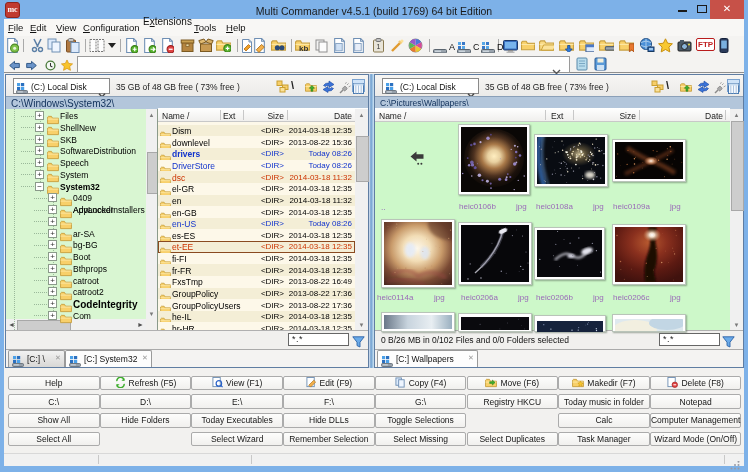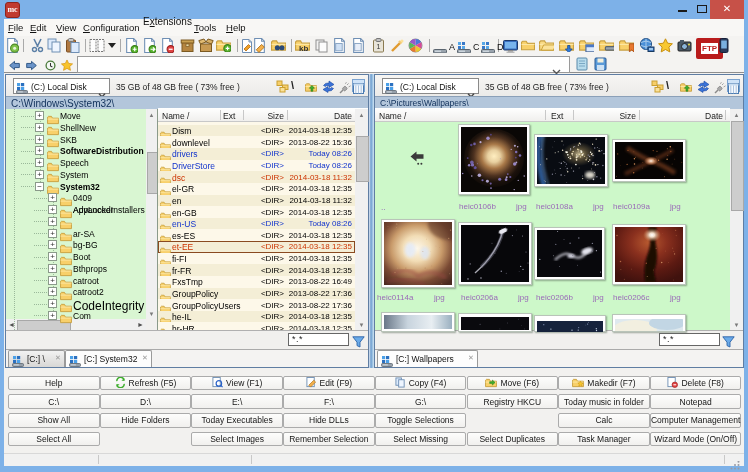--- a/index.html
+++ b/index.html
@@ -8,20 +8,21 @@
 .btn{position:absolute;background:linear-gradient(#fdfdfc,#f1f0ee);border:1px solid #ababab;border-radius:2px;font-size:8.5px;color:#151515;display:flex;align-items:center;justify-content:center;gap:3px;}
 .scroll{position:absolute;background:#f0f0f0;}
 .sbarrow{position:absolute;font-size:6px;color:#7a7a7a;width:100%;text-align:center;line-height:12px;font-family:"Liberation Sans",sans-serif;}
 .thumbf{position:absolute;background:#fff;border:1px solid #b9c4b9;box-shadow:1px 1px 1.5px rgba(90,110,90,.55);}
 </style></head><body>
 <div id="win">
 <div class="abs" style="left:0;top:0;width:748px;height:19px;background:#7db1e8;"></div>
 <div class="abs" style="left:5px;top:2px;width:13px;height:14px;background:#c03a30;border-radius:3px;border:1px solid #8d241e;">
       <div style="font-size:8px;font-weight:bold;color:#fff;text-align:center;line-height:13px;font-family:'Liberation Serif',serif;">mc</div>
     </div>
+<div class="tx" style="left:0;top:4.5px;width:748px;text-align:center;font-size:10.5px;color:#1a1a1a;">Multi Commander v4.5.1 (build 1769) 64 bit Edition</div>
 <div class="abs" style="left:678px;top:10px;width:9px;height:2px;background:#1a1a1a;"></div>
 <div class="abs" style="left:697px;top:5px;width:8px;height:6px;border:1.5px solid #1a1a1a;background:transparent;"></div>
 <div class="abs" style="left:710px;top:0;width:34px;height:19px;background:#c75148;"></div>
 <div class="tx" style="left:710px;top:3px;width:34px;text-align:center;font-size:10px;color:#fff;">✕</div>
 <div class="abs" style="left:4px;top:19px;width:740px;height:447px;background:#f2f1ef;"></div>
 <div class="abs" style="left:4px;top:19px;width:740px;height:17px;background:#f8f7f5;"></div>
 <div class="tx" style="left:8px;top:22px;font-size:9.5px;color:#111;"><u>F</u>ile</div>
 <div class="tx" style="left:30px;top:22px;font-size:9.5px;color:#111;"><u>E</u>dit</div>
 <div class="tx" style="left:56px;top:22px;font-size:9.5px;color:#111;"><u>V</u>iew</div>
 <div class="tx" style="left:83px;top:22px;font-size:9.5px;color:#111;"><u>C</u>onfiguration</div>
@@ -224,21 +225,21 @@
 <div class="abs" style="left:658px;top:38px;"><svg width="15" height="15" viewBox="0 0 15 15">
         <path d="M7.5 0.8 L9.6 5.2 14.4 5.8 10.9 9.1 11.8 13.9 7.5 11.5 3.2 13.9 4.1 9.1 0.6 5.8 5.4 5.2 Z" fill="#f8c830" stroke="#c89010"></path>
       </svg></div>
 <div class="abs" style="left:677px;top:38px;"><svg width="16" height="15" viewBox="0 0 16 15">
         <rect x="1" y="4" width="13" height="9" rx="1" fill="#4a5a68" stroke="#222"></rect>
         <circle cx="7.5" cy="8.5" r="3" fill="#8ab4d8" stroke="#222"></circle>
         <rect x="3" y="2" width="4" height="3" fill="#4a5a68"></rect>
         <circle cx="12" cy="6.5" r="1" fill="#f0e040"></circle>
       </svg></div>
 <div class="abs" style="left:696px;top:38px;">
-      <div style="font-size:8px;font-weight:bold;color:#c02020;border:5px solid #b91c1c;border-radius:2px;padding:1.5px 1px;line-height:1;background:#fff;">FTP</div>
+      <div style="font-size:8px;font-weight:bold;color:#c02020;border:1px solid #b91c1c;border-radius:2px;padding:1.5px 1px;line-height:1;background:#fff;">FTP</div>
     </div>
 <div class="abs" style="left:719px;top:38px;"><svg width="10" height="15" viewBox="0 0 10 15">
         <rect x="1" y="0.5" width="8" height="14" rx="1.5" fill="#2a3a5a" stroke="#14213a"></rect>
         <rect x="2.2" y="2.5" width="5.6" height="8" fill="#7ab0e0"></rect>
       </svg></div>
 <div class="abs" style="left:9px;top:57px;"><svg width="11" height="11" viewBox="0 0 16 15">
         <path d="M1 7.5 L8 1.5 L8 4.5 L15 4.5 L15 10.5 L8 10.5 L8 13.5 Z" fill="#6a93c8" stroke="#2f5685" stroke-width="1.4"></path>
       </svg></div>
 <div class="abs" style="left:26px;top:57px;"><svg width="11" height="11" viewBox="0 0 16 15">
         <path d="M15 7.5 L8 1.5 L8 4.5 L1 4.5 L1 10.5 L8 10.5 L8 13.5 Z" fill="#6a93c8" stroke="#2f5685" stroke-width="1.4"></path>
@@ -360,42 +361,42 @@
 <div class="abs" style="left:17px;top:320px;width:52px;height:9px;background:#cdcdcd;border:1px solid #a8a8a8;"></div>
 <div class="abs" style="left:14px;top:109px;width:1px;height:221px;background-image:repeating-linear-gradient(#9ab89a 0 1px,transparent 1px 2px);"></div>
 <div class="abs" style="left:40px;top:109px;width:1px;height:83px;background-image:repeating-linear-gradient(#9ab89a 0 1px,transparent 1px 2px);"></div>
 <div class="abs" style="left:53px;top:192px;width:1px;height:128px;background-image:repeating-linear-gradient(#9ab89a 0 1px,transparent 1px 2px);"></div>
 <div class="abs" style="left:21px;top:115.5px;width:14px;height:1px;background-image:repeating-linear-gradient(90deg,#9ab89a 0 1px,transparent 1px 2px);"></div>
 <div class="abs" style="left:35px;top:111.0px;width:9px;height:9px;background:#fff;border:1px solid #8a9a8a;box-sizing:border-box;font-size:8px;line-height:7px;text-align:center;color:#333;">+</div>
 <div class="abs" style="left:47px;top:110.5px;"><svg width="12" height="10" viewBox="0 0 13 11">
 <path d="M0.5 2.5 L0.5 9.5 L12.5 9.5 L12.5 3.5 L6 3.5 L4.8 1.5 L1.5 1.5 Z" fill="#f8d06a" stroke="#c8a040" stroke-width="1"></path>
 <path d="M0.5 4.5 L12.5 4.5" stroke="#fde9a8" stroke-width="1"></path>
       </svg></div>
-<div class="tx" style="left:60px;top:111.0px;font-size:8.5px;color:#000;">Move</div>
+<div class="tx" style="left:60px;top:111.0px;font-size:8.5px;color:#000;">Files</div>
 <div class="abs" style="left:21px;top:127.25px;width:14px;height:1px;background-image:repeating-linear-gradient(90deg,#9ab89a 0 1px,transparent 1px 2px);"></div>
 <div class="abs" style="left:35px;top:122.75px;width:9px;height:9px;background:#fff;border:1px solid #8a9a8a;box-sizing:border-box;font-size:8px;line-height:7px;text-align:center;color:#333;">+</div>
 <div class="abs" style="left:47px;top:122.25px;"><svg width="12" height="10" viewBox="0 0 13 11">
 <path d="M0.5 2.5 L0.5 9.5 L12.5 9.5 L12.5 3.5 L6 3.5 L4.8 1.5 L1.5 1.5 Z" fill="#f8d06a" stroke="#c8a040" stroke-width="1"></path>
 <path d="M0.5 4.5 L12.5 4.5" stroke="#fde9a8" stroke-width="1"></path>
       </svg></div>
 <div class="tx" style="left:60px;top:122.75px;font-size:8.5px;color:#000;">ShellNew</div>
 <div class="abs" style="left:21px;top:139.0px;width:14px;height:1px;background-image:repeating-linear-gradient(90deg,#9ab89a 0 1px,transparent 1px 2px);"></div>
 <div class="abs" style="left:35px;top:134.5px;width:9px;height:9px;background:#fff;border:1px solid #8a9a8a;box-sizing:border-box;font-size:8px;line-height:7px;text-align:center;color:#333;">+</div>
 <div class="abs" style="left:47px;top:134.0px;"><svg width="12" height="10" viewBox="0 0 13 11">
 <path d="M0.5 2.5 L0.5 9.5 L12.5 9.5 L12.5 3.5 L6 3.5 L4.8 1.5 L1.5 1.5 Z" fill="#f8d06a" stroke="#c8a040" stroke-width="1"></path>
 <path d="M0.5 4.5 L12.5 4.5" stroke="#fde9a8" stroke-width="1"></path>
       </svg></div>
 <div class="tx" style="left:60px;top:134.5px;font-size:8.5px;color:#000;">SKB</div>
 <div class="abs" style="left:21px;top:150.75px;width:14px;height:1px;background-image:repeating-linear-gradient(90deg,#9ab89a 0 1px,transparent 1px 2px);"></div>
 <div class="abs" style="left:35px;top:146.25px;width:9px;height:9px;background:#fff;border:1px solid #8a9a8a;box-sizing:border-box;font-size:8px;line-height:7px;text-align:center;color:#333;">+</div>
 <div class="abs" style="left:47px;top:145.75px;"><svg width="12" height="10" viewBox="0 0 13 11">
 <path d="M0.5 2.5 L0.5 9.5 L12.5 9.5 L12.5 3.5 L6 3.5 L4.8 1.5 L1.5 1.5 Z" fill="#f8d06a" stroke="#c8a040" stroke-width="1"></path>
 <path d="M0.5 4.5 L12.5 4.5" stroke="#fde9a8" stroke-width="1"></path>
       </svg></div>
-<div class="tx" style="left:60px;top:146.25px;font-size:8.5px;color:#000;font-weight:bold;">SoftwareDistribution</div>
+<div class="tx" style="left:60px;top:146.25px;font-size:8.5px;color:#000;">SoftwareDistribution</div>
 <div class="abs" style="left:21px;top:162.5px;width:14px;height:1px;background-image:repeating-linear-gradient(90deg,#9ab89a 0 1px,transparent 1px 2px);"></div>
 <div class="abs" style="left:35px;top:158.0px;width:9px;height:9px;background:#fff;border:1px solid #8a9a8a;box-sizing:border-box;font-size:8px;line-height:7px;text-align:center;color:#333;">+</div>
 <div class="abs" style="left:47px;top:157.5px;"><svg width="12" height="10" viewBox="0 0 13 11">
 <path d="M0.5 2.5 L0.5 9.5 L12.5 9.5 L12.5 3.5 L6 3.5 L4.8 1.5 L1.5 1.5 Z" fill="#f8d06a" stroke="#c8a040" stroke-width="1"></path>
 <path d="M0.5 4.5 L12.5 4.5" stroke="#fde9a8" stroke-width="1"></path>
       </svg></div>
 <div class="tx" style="left:60px;top:158.0px;font-size:8.5px;color:#000;">Speech</div>
 <div class="abs" style="left:21px;top:174.25px;width:14px;height:1px;background-image:repeating-linear-gradient(90deg,#9ab89a 0 1px,transparent 1px 2px);"></div>
 <div class="abs" style="left:35px;top:169.75px;width:9px;height:9px;background:#fff;border:1px solid #8a9a8a;box-sizing:border-box;font-size:8px;line-height:7px;text-align:center;color:#333;">+</div>
 <div class="abs" style="left:47px;top:169.25px;"><svg width="12" height="10" viewBox="0 0 13 11">
@@ -472,21 +473,21 @@
 <path d="M0.5 2.5 L0.5 9.5 L12.5 9.5 L12.5 3.5 L6 3.5 L4.8 1.5 L1.5 1.5 Z" fill="#f8d06a" stroke="#c8a040" stroke-width="1"></path>
 <path d="M0.5 4.5 L12.5 4.5" stroke="#fde9a8" stroke-width="1"></path>
       </svg></div>
 <div class="tx" style="left:73px;top:287.25px;font-size:8.5px;color:#000;">catroot2</div>
 <div class="abs" style="left:34px;top:303.5px;width:14px;height:1px;background-image:repeating-linear-gradient(90deg,#9ab89a 0 1px,transparent 1px 2px);"></div>
 <div class="abs" style="left:48px;top:299.0px;width:9px;height:9px;background:#fff;border:1px solid #8a9a8a;box-sizing:border-box;font-size:8px;line-height:7px;text-align:center;color:#333;">+</div>
 <div class="abs" style="left:60px;top:298.5px;"><svg width="12" height="10" viewBox="0 0 13 11">
 <path d="M0.5 2.5 L0.5 9.5 L12.5 9.5 L12.5 3.5 L6 3.5 L4.8 1.5 L1.5 1.5 Z" fill="#f8d06a" stroke="#c8a040" stroke-width="1"></path>
 <path d="M0.5 4.5 L12.5 4.5" stroke="#fde9a8" stroke-width="1"></path>
       </svg></div>
-<div class="tx" style="left:73px;top:299.0px;font-size:12px;color:#000;">CodeIntegrity</div>
+<div class="tx" style="left:73px;top:299.0px;font-size:10px;color:#000;font-weight:bold;">CodeIntegrity</div>
 <div class="abs" style="left:34px;top:315.25px;width:14px;height:1px;background-image:repeating-linear-gradient(90deg,#9ab89a 0 1px,transparent 1px 2px);"></div>
 <div class="abs" style="left:48px;top:310.75px;width:9px;height:9px;background:#fff;border:1px solid #8a9a8a;box-sizing:border-box;font-size:8px;line-height:7px;text-align:center;color:#333;">+</div>
 <div class="abs" style="left:60px;top:310.25px;"><svg width="12" height="10" viewBox="0 0 13 11">
 <path d="M0.5 2.5 L0.5 9.5 L12.5 9.5 L12.5 3.5 L6 3.5 L4.8 1.5 L1.5 1.5 Z" fill="#f8d06a" stroke="#c8a040" stroke-width="1"></path>
 <path d="M0.5 4.5 L12.5 4.5" stroke="#fde9a8" stroke-width="1"></path>
       </svg></div>
 <div class="tx" style="left:73px;top:310.75px;font-size:8.5px;color:#000;">Com</div>
 <div class="abs" style="left:157px;top:109px;width:1px;height:221px;background:#8a9a8a;"></div>
 <div class="abs" style="left:158px;top:109px;width:197px;height:221px;background:#fdf8e9;"></div>
 <div class="abs" style="left:158px;top:108px;width:210px;height:14px;background:linear-gradient(#ffffff,#f0efed);border-bottom:1px solid #c8c8c8;box-sizing:border-box;"></div>
@@ -511,21 +512,21 @@
 <path d="M0.5 4.5 L12.5 4.5" stroke="#fde9a8" stroke-width="1"></path>
       </svg></div>
 <div class="tx" style="left:172px;top:137.8px;font-size:8.5px;color:#000000;">downlevel</div>
 <div class="tx" style="left:244px;top:137.8px;width:40px;text-align:right;font-size:8px;color:#000000;">&lt;DIR&gt;</div>
 <div class="tx" style="left:272px;top:137.8px;width:80px;text-align:right;font-size:8px;color:#000000;">2013-08-22 15:36</div>
 <div class="abs" style="left:158px;top:148.0px;width:197px;height:11.62px;background:#f4eed6;"></div>
 <div class="abs" style="left:160px;top:149.0px;"><svg width="11" height="9" viewBox="0 0 13 11">
 <path d="M0.5 2.5 L0.5 9.5 L12.5 9.5 L12.5 3.5 L6 3.5 L4.8 1.5 L1.5 1.5 Z" fill="#f8d06a" stroke="#c8a040" stroke-width="1"></path>
 <path d="M0.5 4.5 L12.5 4.5" stroke="#fde9a8" stroke-width="1"></path>
       </svg></div>
-<div class="tx" style="left:172px;top:149.4px;font-size:8.5px;color:#1133cc;">drivers</div>
+<div class="tx" style="left:172px;top:149.4px;font-size:8.5px;color:#1133cc;font-weight:bold;">drivers</div>
 <div class="tx" style="left:244px;top:149.4px;width:40px;text-align:right;font-size:8px;color:#1133cc;">&lt;DIR&gt;</div>
 <div class="tx" style="left:272px;top:149.4px;width:80px;text-align:right;font-size:8px;color:#1133cc;">Today 08:26</div>
 <div class="abs" style="left:158px;top:159.7px;width:197px;height:11.62px;background:#fdf8e9;"></div>
 <div class="abs" style="left:160px;top:160.7px;"><svg width="11" height="9" viewBox="0 0 13 11">
 <path d="M0.5 2.5 L0.5 9.5 L12.5 9.5 L12.5 3.5 L6 3.5 L4.8 1.5 L1.5 1.5 Z" fill="#f8d06a" stroke="#c8a040" stroke-width="1"></path>
 <path d="M0.5 4.5 L12.5 4.5" stroke="#fde9a8" stroke-width="1"></path>
       </svg></div>
 <div class="tx" style="left:172px;top:161.1px;font-size:8.5px;color:#1133cc;">DriverStore</div>
 <div class="tx" style="left:244px;top:161.1px;width:40px;text-align:right;font-size:8px;color:#1133cc;">&lt;DIR&gt;</div>
 <div class="tx" style="left:272px;top:161.1px;width:80px;text-align:right;font-size:8px;color:#1133cc;">Today 08:26</div>
@@ -669,20 +670,21 @@
         <rect x="1" y="0" width="3.2" height="3.2" fill="#4aa0e8"></rect>
         <rect x="5" y="0" width="3.2" height="3.2" fill="#2a70c0"></rect>
         <rect x="1" y="4" width="3.2" height="3.2" fill="#2a70c0"></rect>
         <rect x="5" y="4" width="3.2" height="3.2" fill="#4aa0e8"></rect>
         <rect x="0.5" y="7.5" width="11" height="3" rx="1" fill="#96a0aa" stroke="#5a646e" stroke-width=".8"></rect>
         <rect x="1.8" y="8.4" width="5" height="1" fill="#d8e0e8"></rect>
       </svg></div>
 <div class="tx" style="left:84px;top:354px;font-size:8.5px;color:#111;">[C:] System32</div>
 <div class="tx" style="left:142px;top:354px;font-size:7px;color:#999;">✕</div>
 <div class="abs" style="left:375px;top:330px;width:368px;height:19px;background:#f1f0ee;border-top:1px solid #b0b0b0;box-sizing:border-box;"></div>
+<div class="tx" style="left:381px;top:335px;font-size:8.5px;color:#111;">0 B/26 MB in 0/102 Files and 0/0 Folders selected</div>
 <div class="abs" style="left:659px;top:333px;width:61px;height:13px;background:#fff;border:1px solid #666;box-sizing:border-box;"></div>
 <div class="tx" style="left:663px;top:334px;font-size:9px;color:#222;letter-spacing:.5px;">*.*</div>
 <div class="abs" style="left:722px;top:334px;"><svg width="13" height="12" viewBox="0 0 13 12">
         <path d="M0.8 0.8 H12.2 L8 6.2 L8 11 L5 9.6 L5 6.2 Z" fill="#6aaae8" stroke="#2a62a8" stroke-width=".9"></path>
       </svg></div>
 <div class="abs" style="left:375px;top:349px;width:368px;height:18px;background:#f4f3f2;border-top:1px solid #aaa;box-sizing:border-box;"></div>
 <div class="abs" style="left:377px;top:350px;width:101px;height:17px;background:#fdfdfd;border:1px solid #9a9a9a;border-bottom:none;box-sizing:border-box;border-radius:2px 2px 0 0;"></div>
 <div class="abs" style="left:381px;top:353px;"><svg width="12" height="11" viewBox="0 0 12 11">
         <rect x="1" y="0" width="3.2" height="3.2" fill="#4aa0e8"></rect>
         <rect x="5" y="0" width="3.2" height="3.2" fill="#2a70c0"></rect>
@@ -1230,21 +1232,21 @@
 <div class="btn" style="left:649.9px;top:413.1px;width:89.5px;height:12.5px;justify-content:center;">
       <span>Computer Management</span>
     </div>
 <div class="btn" style="left:8.0px;top:431.9px;width:89.5px;height:12.5px;">
       <span>Select All</span>
     </div>
 <div class="btn" style="left:99.7px;top:431.9px;width:89.5px;height:12.5px;margin-top:41px;">
       <span>Select MP3s</span>
     </div>
 <div class="btn" style="left:191.4px;top:431.9px;width:89.5px;height:12.5px;">
-      <span>Select Images</span>
+      <span>Select Wizard</span>
     </div>
 <div class="btn" style="left:283.1px;top:431.9px;width:89.5px;height:12.5px;">
       <span>Remember Selection</span>
     </div>
 <div class="btn" style="left:374.8px;top:431.9px;width:89.5px;height:12.5px;">
       <span>Select Missing</span>
     </div>
 <div class="btn" style="left:466.5px;top:431.9px;width:89.5px;height:12.5px;">
       <span>Select Duplicates</span>
     </div>

